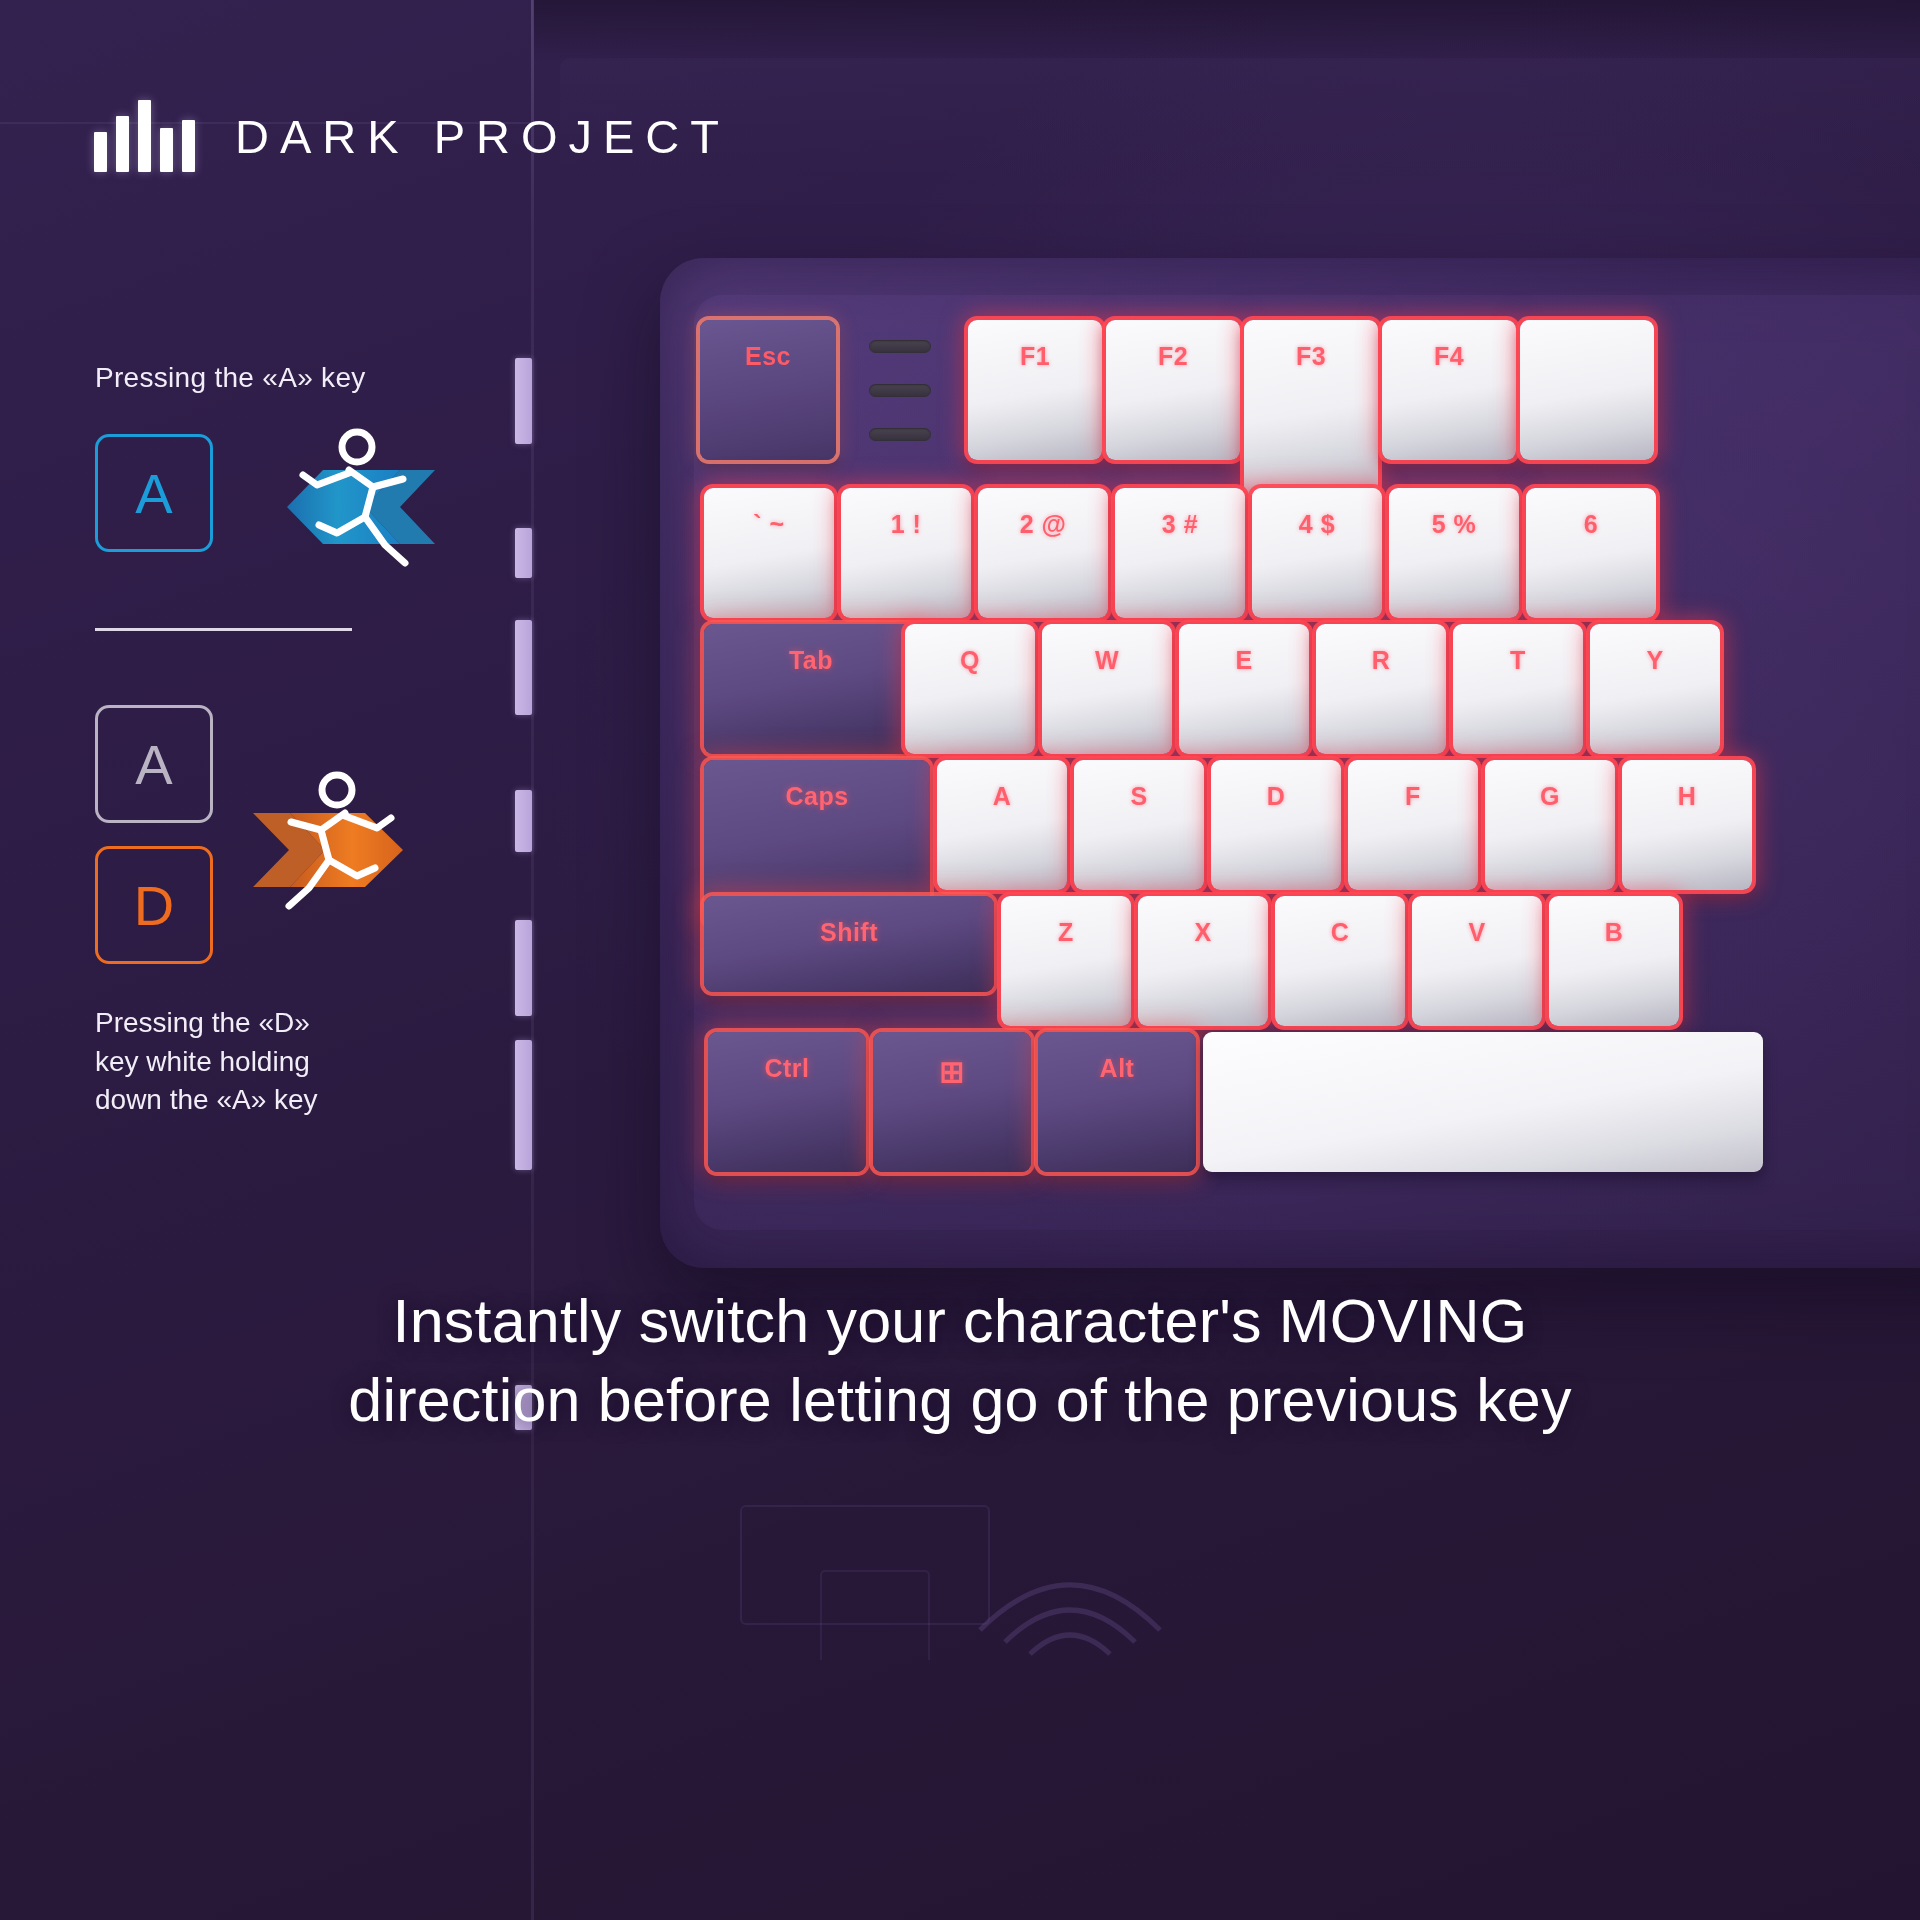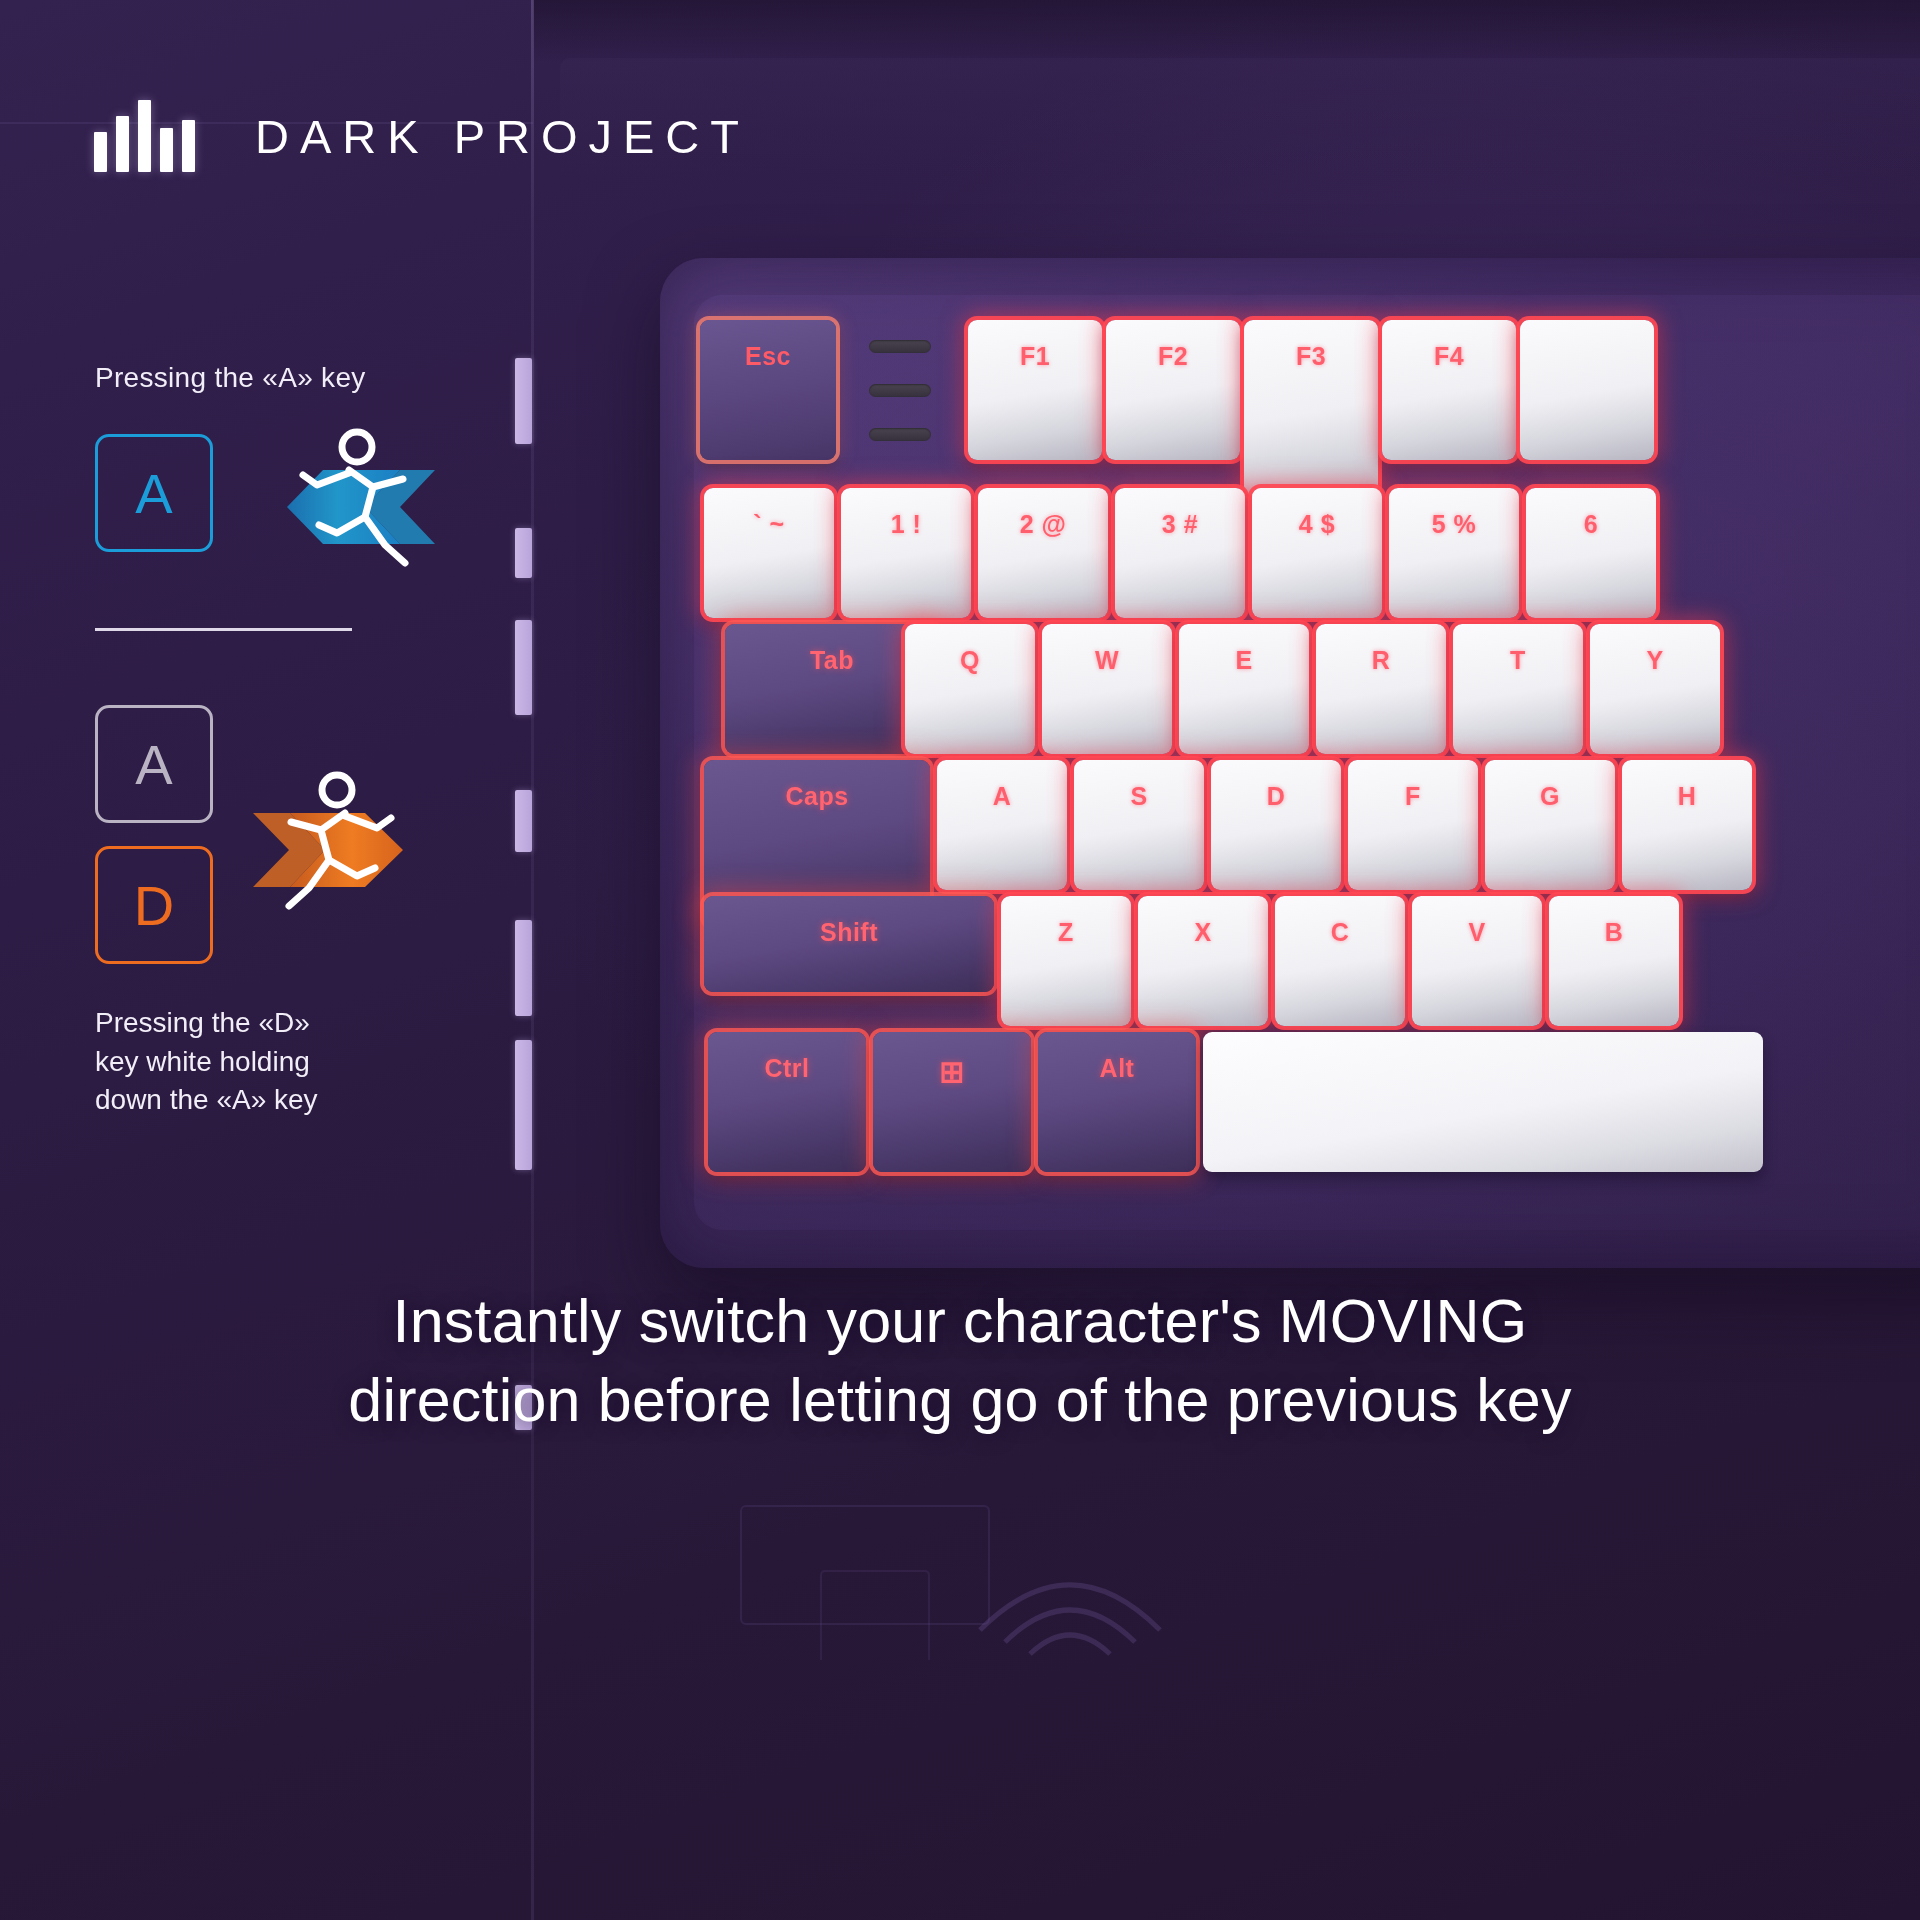--- a/index.html
+++ b/index.html
@@ -46,21 +46,21 @@
   }
   #ghost-box2 {
     position: absolute; left: 820px; top: 1570px; width: 110px; height: 90px;
     border: 2px solid rgba(120,95,165,0.14); border-radius: 5px 5px 0 0;
     border-bottom: none;
   }
 
   
   #logo {
     position: absolute; left: 94px; top: 100px;
-    display: flex; align-items: center; gap: 60px;
+    display: flex; align-items: center; gap: 40px;
   }
   #logo-mark { display: flex; align-items: flex-end; gap: 9px; height: 72px; }
   #logo-mark span {
     display: block; width: 13px; background: #ffffff; border-radius: 1px;
     box-shadow: 0 0 10px rgba(220,205,255,0.35);
   }
   #logo-text {
     color: #fff; font-size: 47px; letter-spacing: 11px; font-weight: 400;
     white-space: nowrap;
   }
@@ -284,21 +284,21 @@
     <div class="key white" style="left: 1244px; top: 320px; width: 134px; height: 176px;">F3</div>
     <div class="key white" style="left: 1382px; top: 320px; width: 134px; height: 140px;">F4</div>
     <div class="key white" style="left: 1520px; top: 320px; width: 134px; height: 140px;"></div>
     <div class="key white" style="left: 704px; top: 488px; width: 130px; height: 130px;">` ~</div>
     <div class="key white" style="left: 841px; top: 488px; width: 130px; height: 130px;">1 !</div>
     <div class="key white" style="left: 978px; top: 488px; width: 130px; height: 130px;">2 @</div>
     <div class="key white" style="left: 1115px; top: 488px; width: 130px; height: 130px;">3 #</div>
     <div class="key white" style="left: 1252px; top: 488px; width: 130px; height: 130px;">4 $</div>
     <div class="key white" style="left: 1389px; top: 488px; width: 130px; height: 130px;">5 %</div>
     <div class="key white" style="left: 1526px; top: 488px; width: 130px; height: 130px;">6</div>
-    <div class="key dark" style="left: 704px; top: 624px; width: 214px; height: 130px; margin-left: 21px;">Tab</div>
+    <div class="key dark" style="left: 704px; top: 624px; width: 214px; height: 130px;">Tab</div>
     <div class="key white" style="left: 905px; top: 624px; width: 130px; height: 130px;">Q</div>
     <div class="key white" style="left: 1042px; top: 624px; width: 130px; height: 130px;">W</div>
     <div class="key white" style="left: 1179px; top: 624px; width: 130px; height: 130px;">E</div>
     <div class="key white" style="left: 1316px; top: 624px; width: 130px; height: 130px;">R</div>
     <div class="key white" style="left: 1453px; top: 624px; width: 130px; height: 130px;">T</div>
     <div class="key white" style="left: 1590px; top: 624px; width: 130px; height: 130px;">Y</div>
     <div class="key dark" style="left: 704px; top: 760px; width: 226px; height: 166px;">Caps</div>
     <div class="key white" style="left: 937px; top: 760px; width: 130px; height: 130px;">A</div>
     <div class="key white" style="left: 1074px; top: 760px; width: 130px; height: 130px;">S</div>
     <div class="key white" style="left: 1211px; top: 760px; width: 130px; height: 130px;">D</div>

